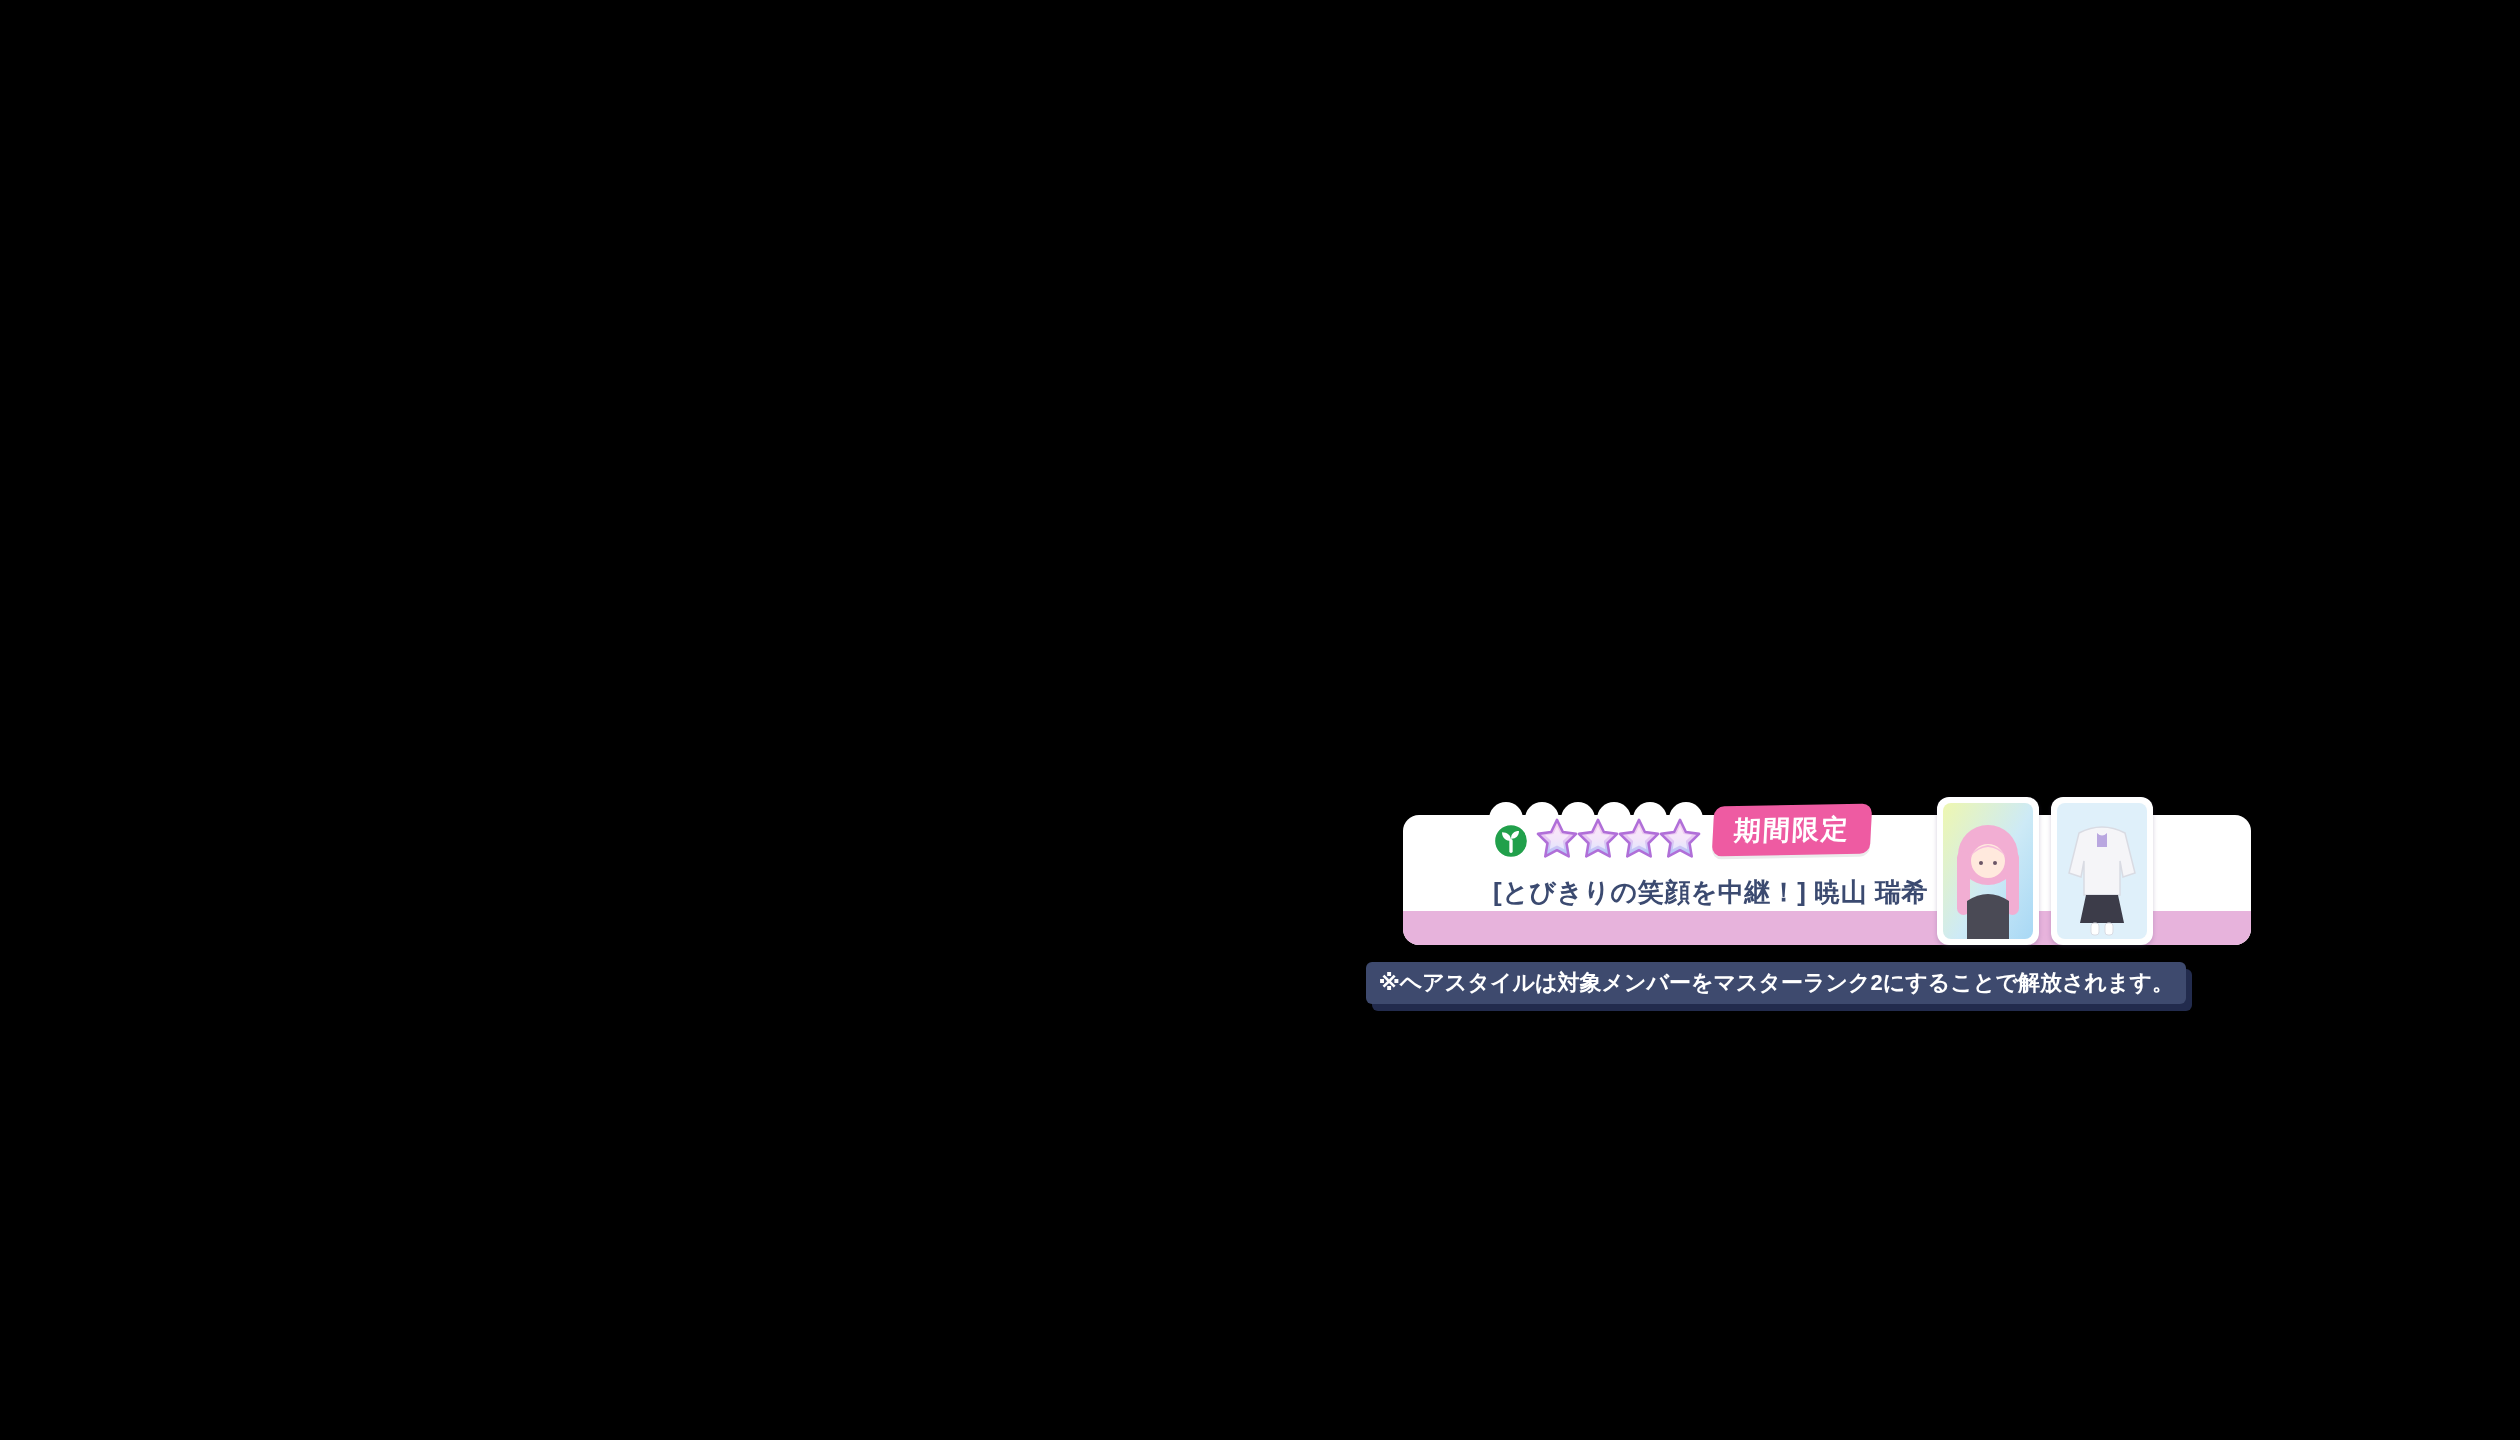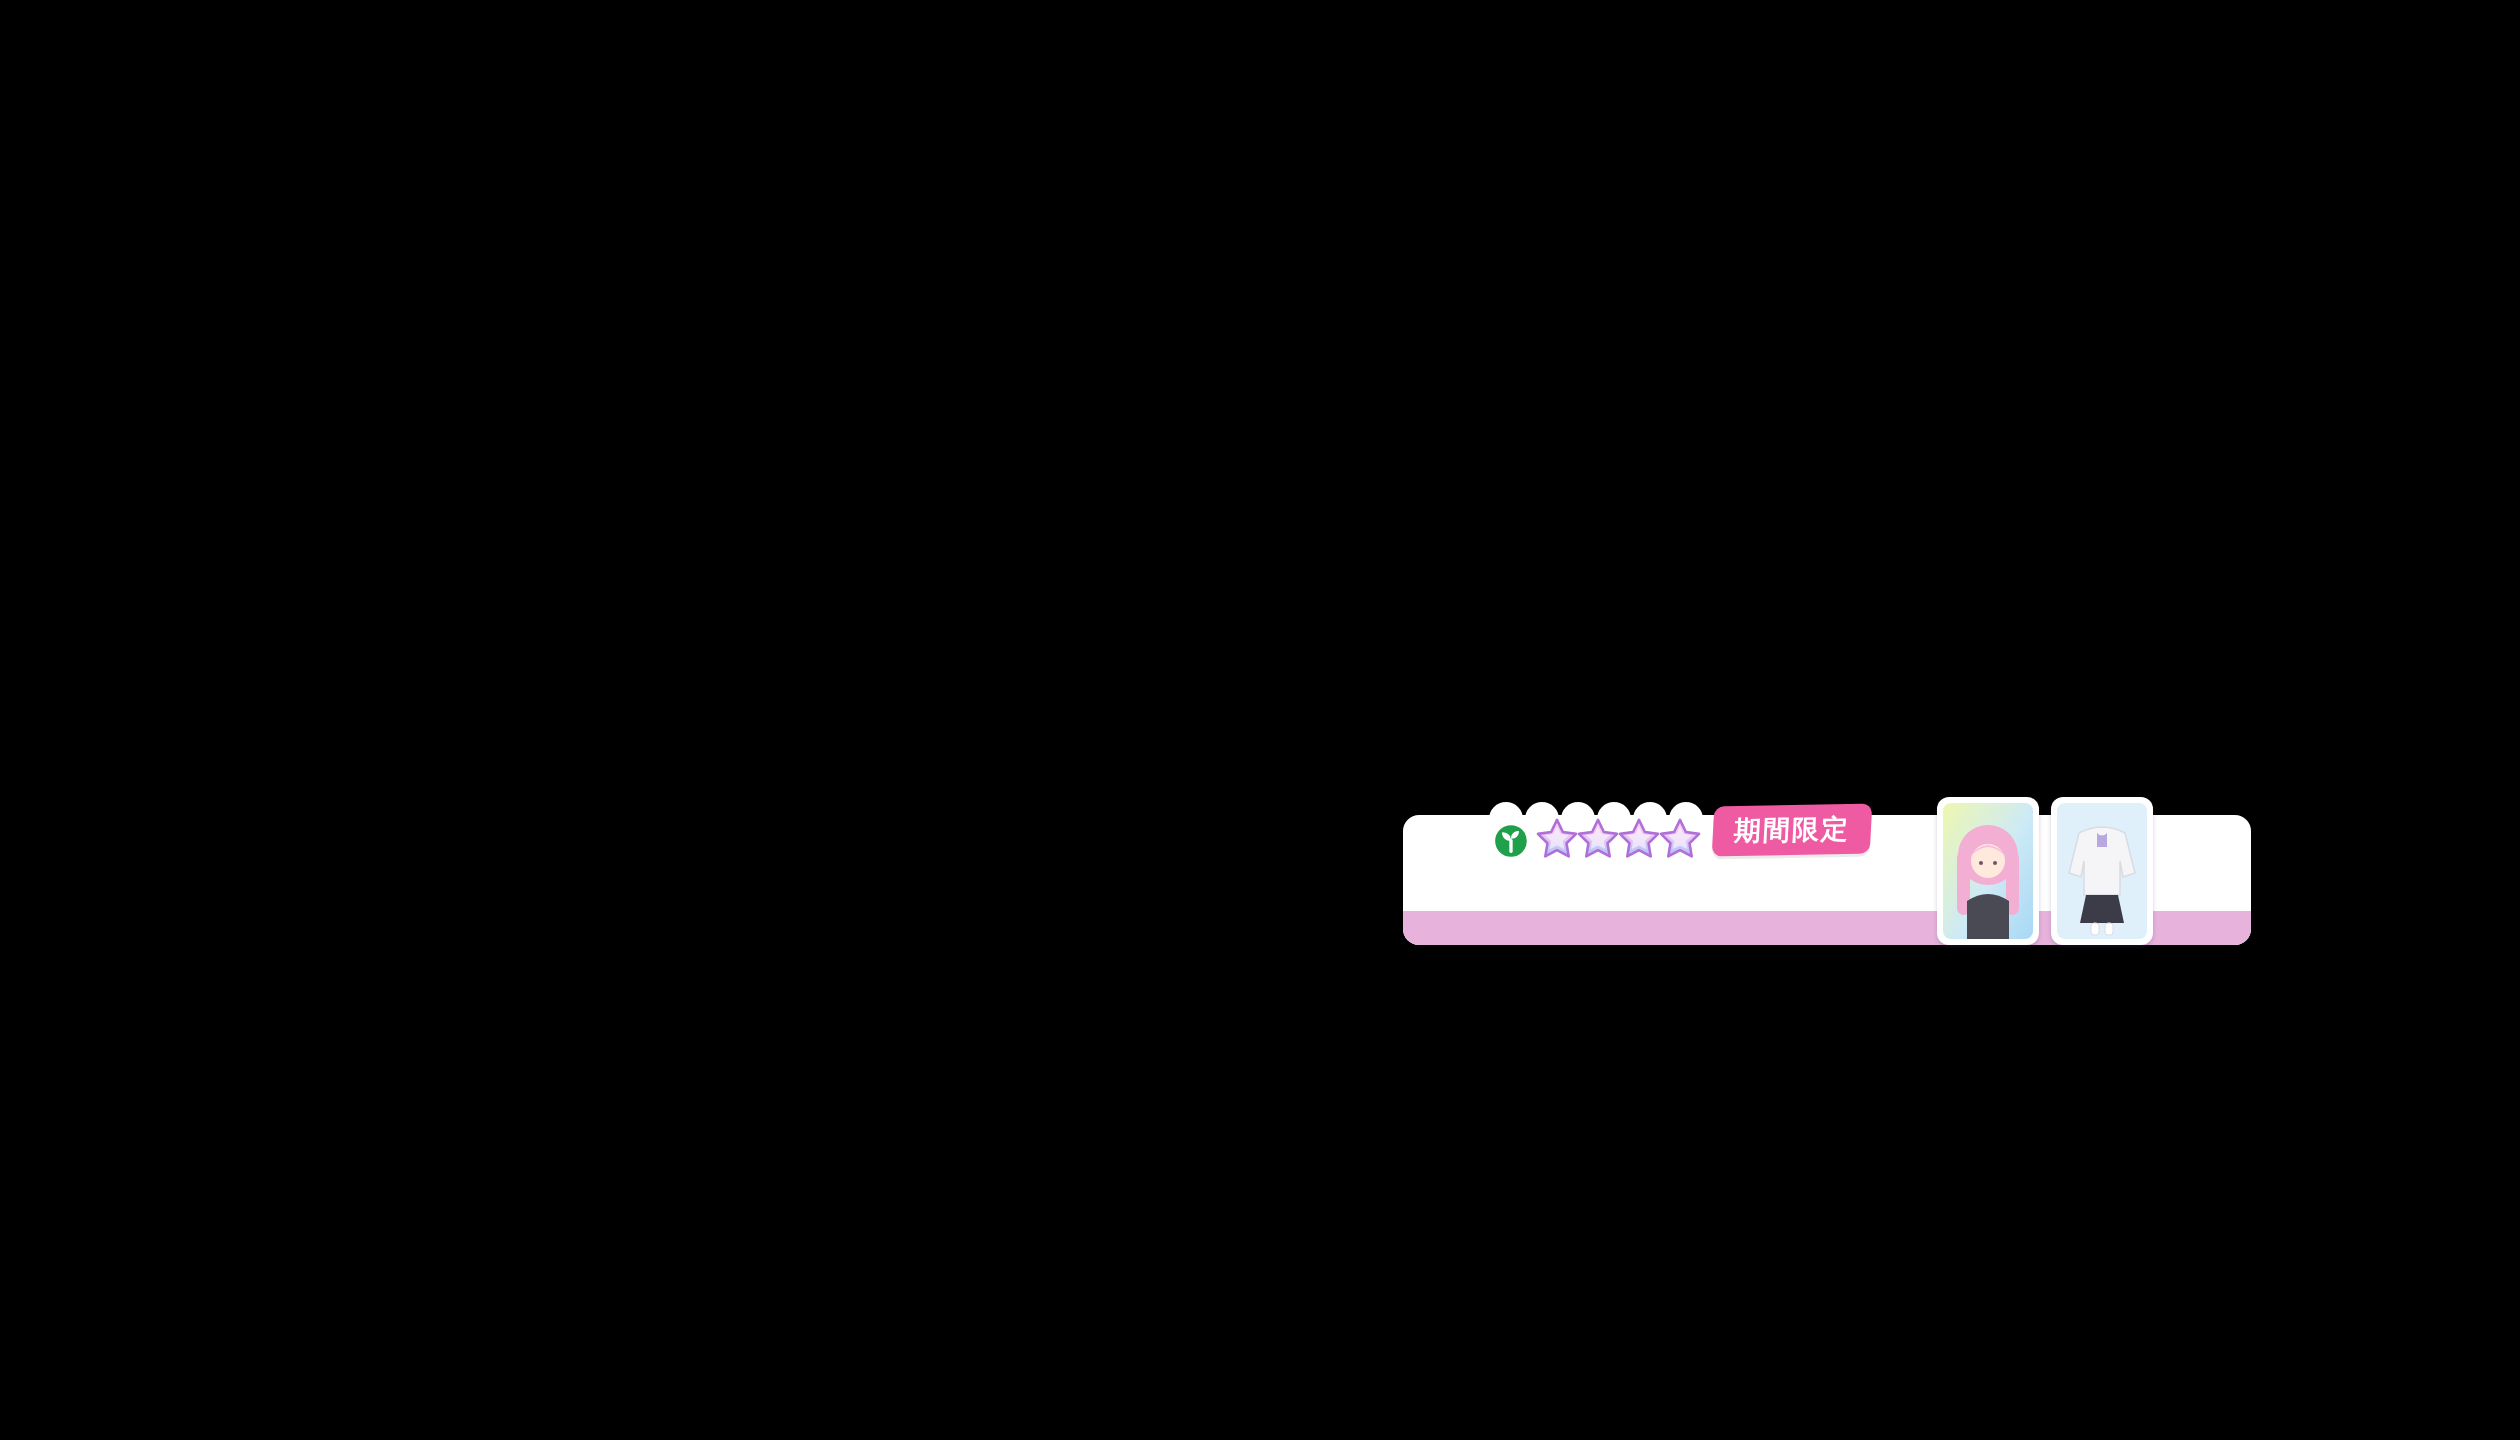--- a/index.html
+++ b/index.html
@@ -131,20 +131,21 @@
     </defs>
     <path d="M12 1.6l3.2 6.6 7.2 1-5.2 5.1 1.2 7.2L12 18.1l-6.4 3.4 1.2-7.2L1.6 9.2l7.2-1z" fill="url(#starGrad)" stroke="#b06fd8" stroke-width="1.4" stroke-linejoin="round"></path>
     <path d="M12 5.2l2 4.1 4.5.6-3.3 3.2.8 4.5-4-2.1-4 2.1.8-4.5L5.5 9.9l4.5-.6z" fill="#ffffff" opacity="0.55"></path>
   </svg>
 </div>
 
     <div class="badge">
       <span>期間限定</span>
     </div>
 
+    <div class="card-title">[とびきりの笑顔を中継！] 暁山 瑞希</div>
 
     <div class="thumb thumb-member">
       <div class="thumb-inner">
         <svg viewBox="0 0 90 136">
           <ellipse cx="45" cy="52" rx="30" ry="30" fill="#f2aed3"></ellipse>
           <rect x="14" y="48" width="13" height="64" rx="6.5" fill="#f2aed3"></rect>
           <rect x="63" y="48" width="13" height="64" rx="6.5" fill="#f2aed3"></rect>
           <circle cx="45" cy="58" r="17" fill="#ffe9dd"></circle>
           <path d="M27 54 Q45 34 63 54 Q58 44 45 42 Q32 44 27 54Z" fill="#f6bcdc"></path>
           <path d="M24 136 L24 98 Q45 84 66 98 L66 136 Z" fill="#4a4a55"></path>
@@ -162,15 +163,16 @@
           <rect x="34" y="120" width="8" height="12" rx="3" fill="#ffffff" stroke="#d9dbe3"></rect>
           <rect x="48" y="120" width="8" height="12" rx="3" fill="#ffffff" stroke="#d9dbe3"></rect>
           <path d="M40 30 Q45 35 50 30 L50 44 40 44 Z" fill="#b9a7e0"></path>
         </svg>
       </div>
     </div>
 
   </div>
 
   <div class="notes">
+    <div class="note-line">※ヘアスタイルは対象メンバーをマスターランク2にすることで解放されます。</div>
   </div>
 
 </div>
 
 </body></html>

